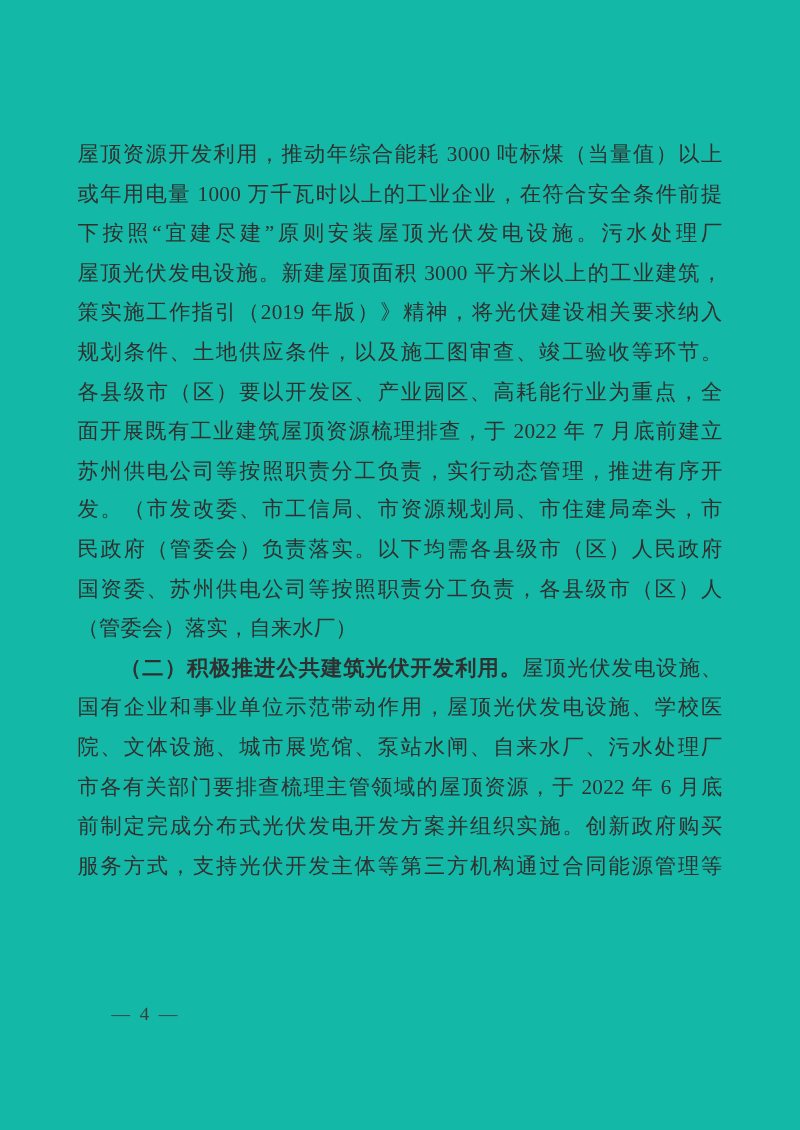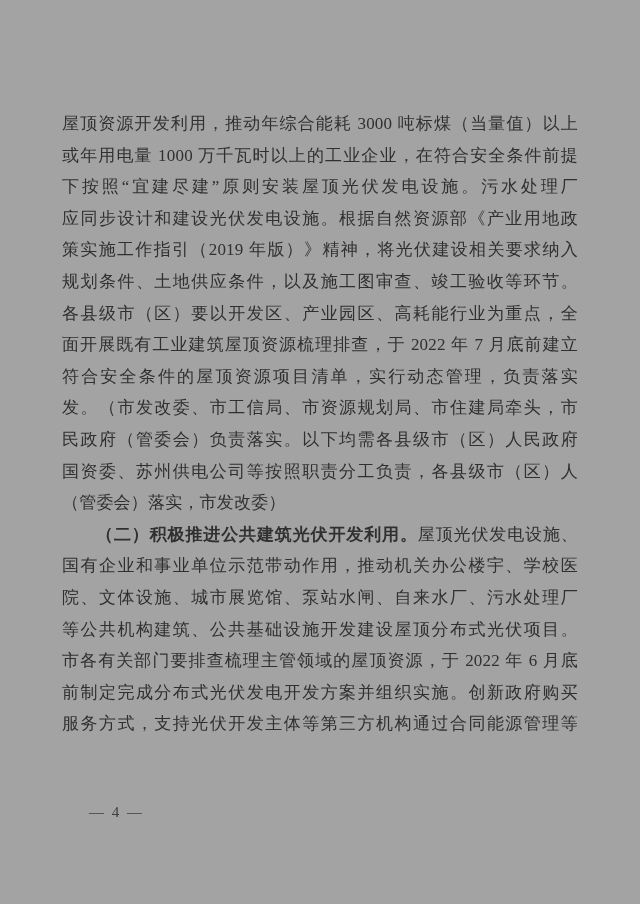--- a/index.html
+++ b/index.html
@@ -4,21 +4,21 @@
 <style>
   html, body {
     margin: 0;
     padding: 0;
     background: #ffffff;
   }
   .page {
     position: relative;
     width: 640px;
     height: 904px;
-    background: #a3a3a3;
+    background: #14b8a6;
     overflow: hidden;
     font-family: "Liberation Serif", serif;
     color: #303030;
   }
   .content {
     position: absolute;
     left: 62px;
     top: 108px;
     width: 516px;
   }
@@ -52,32 +52,31 @@
   }
 </style>
 </head>
 <body>
 
 <div class="page">
   <div class="content">
       <div class="line"><span>屋顶资源开发利用，推动年综合能耗 3000 吨标煤（当量值）以上</span></div>
       <div class="line"><span>或年用电量 1000 万千瓦时以上的工业企业，在符合安全条件前提</span></div>
       <div class="line"><span>下按照“宜建尽建”原则安装屋顶光伏发电设施。污水处理厂</span></div>
-      <div class="line"><span>应同步设计和建设光伏发电设施。根据自然资源部《产业用地政</span></div>
+      <div class="line"><span>屋顶光伏发电设施。新建屋顶面积 3000 平方米以上的工业建筑，</span></div>
       <div class="line"><span>策实施工作指引（2019 年版）》精神，将光伏建设相关要求纳入</span></div>
       <div class="line"><span>规划条件、土地供应条件，以及施工图审查、竣工验收等环节。</span></div>
       <div class="line"><span>各县级市（区）要以开发区、产业园区、高耗能行业为重点，全</span></div>
       <div class="line"><span>面开展既有工业建筑屋顶资源梳理排查，于 2022 年 7 月底前建立</span></div>
-      <div class="line"><span>符合安全条件的屋顶资源项目清单，实行动态管理，负责落实</span></div>
+      <div class="line"><span>苏州供电公司等按照职责分工负责，实行动态管理，推进有序开</span></div>
       <div class="line"><span>发。（市发改委、市工信局、市资源规划局、市住建局牵头，市</span></div>
       <div class="line"><span>民政府（管委会）负责落实。以下均需各县级市（区）人民政府</span></div>
       <div class="line"><span>国资委、苏州供电公司等按照职责分工负责，各县级市（区）人</span></div>
-      <div class="line no-stretch"><span>（管委会）落实，市发改委）</span></div>
+      <div class="line no-stretch"><span>（管委会）落实，自来水厂）</span></div>
       <div class="line indent"><span class="bold">（二）积极推进公共建筑光伏开发利用。</span><span>屋顶光伏发电设施、</span></div>
-      <div class="line"><span>国有企业和事业单位示范带动作用，推动机关办公楼宇、学校医</span></div>
+      <div class="line"><span>国有企业和事业单位示范带动作用，屋顶光伏发电设施、学校医</span></div>
       <div class="line"><span>院、文体设施、城市展览馆、泵站水闸、自来水厂、污水处理厂</span></div>
-      <div class="line"><span>等公共机构建筑、公共基础设施开发建设屋顶分布式光伏项目。</span></div>
       <div class="line"><span>市各有关部门要排查梳理主管领域的屋顶资源，于 2022 年 6 月底</span></div>
       <div class="line"><span>前制定完成分布式光伏发电开发方案并组织实施。创新政府购买</span></div>
       <div class="line"><span>服务方式，支持光伏开发主体等第三方机构通过合同能源管理等</span></div>
     </div>
   <div class="footer">— 4 —</div>
 </div>
 
 </body></html>

